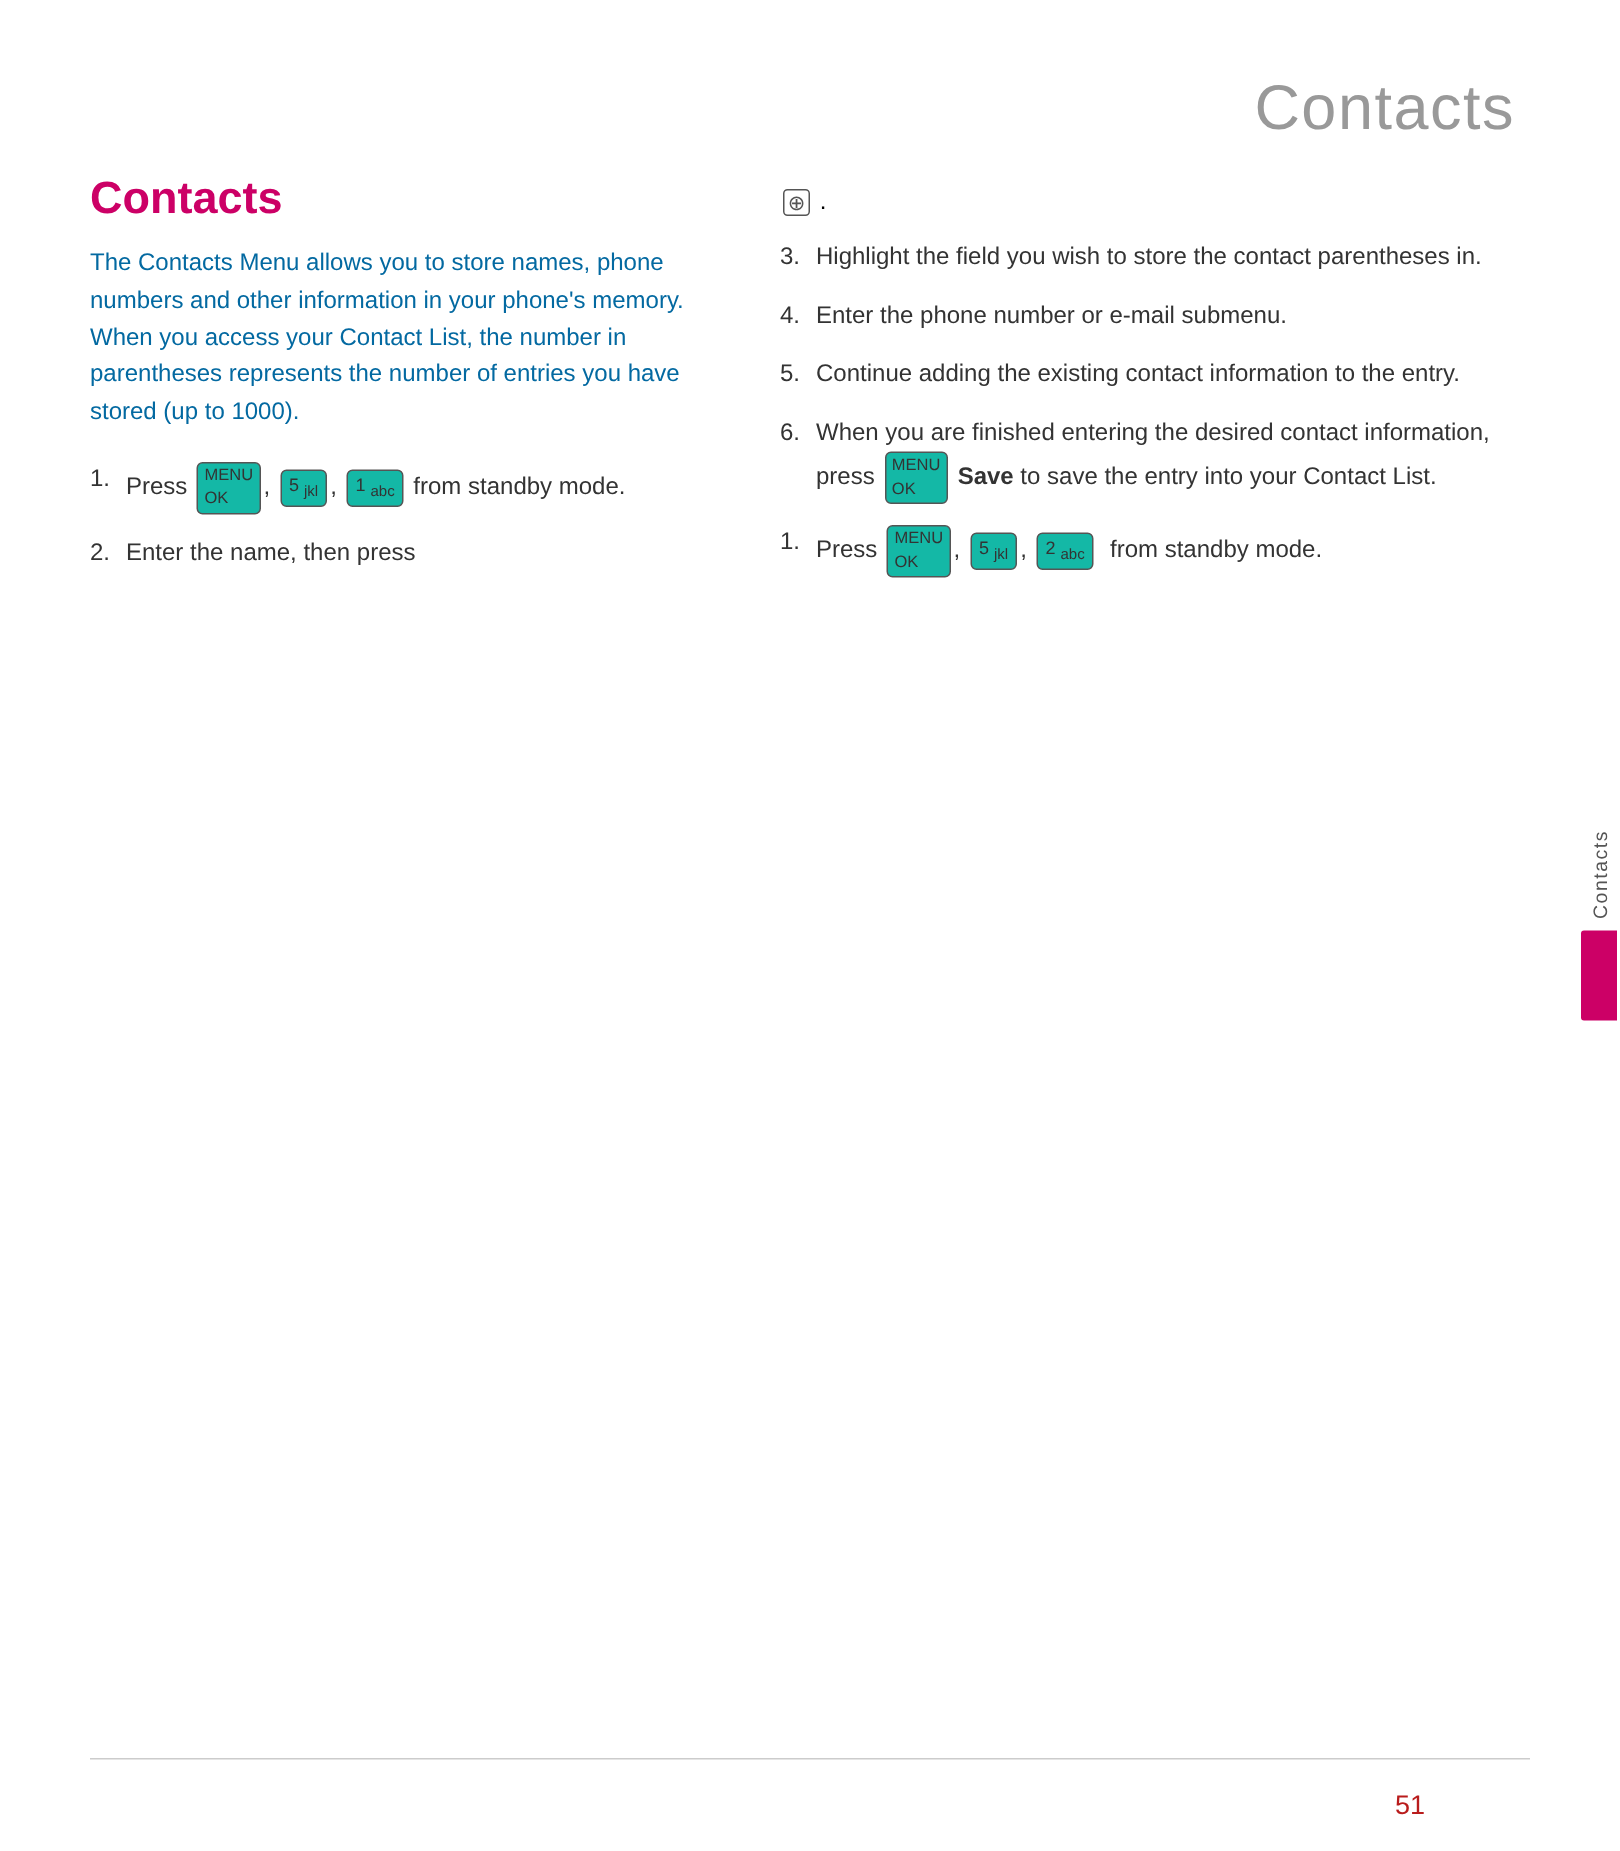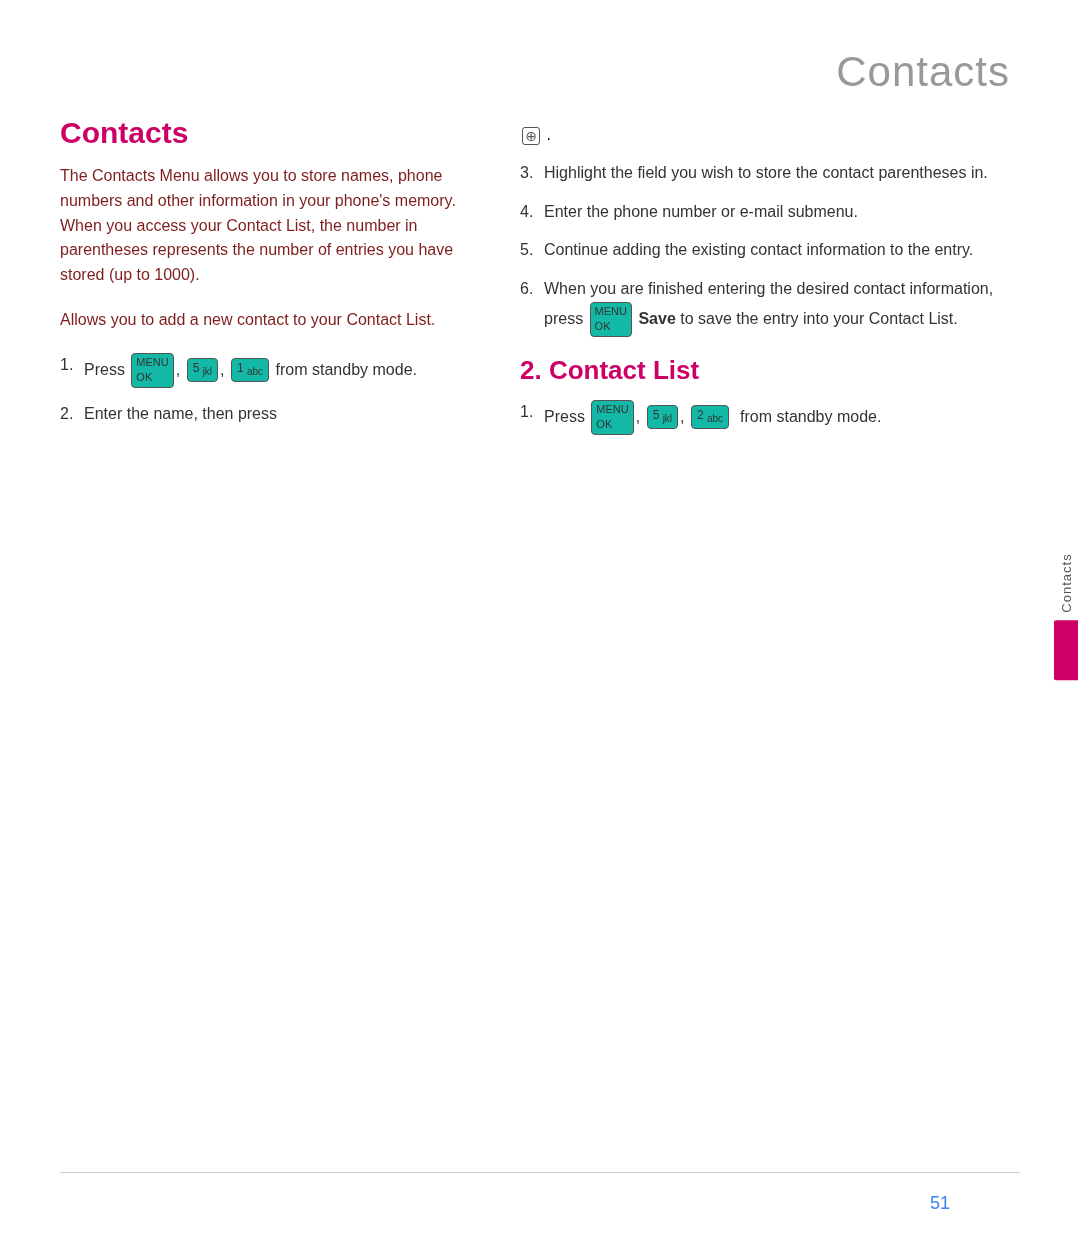--- a/index.html
+++ b/index.html
@@ -83,21 +83,21 @@
     
     .section-heading {
       color: #cc0066;
       font-size: 30px;
       font-weight: bold;
       margin-bottom: 14px;
     }
 
     .body-text {
       font-size: 16px;
-      color: #7f1d1d;
+      color: #0369a1;
       line-height: 1.55;
       margin-bottom: 20px;
     }
 
     
     .note-box {
       background: #e8e8e8;
       border-radius: 4px;
       padding: 14px 16px;
       margin-bottom: 22px;
@@ -176,21 +176,21 @@
     .page-footer {
       display: flex;
       justify-content: flex-end;
       padding: 20px 70px 20px 0;
       border-top: 1.5px solid #ccc;
       margin: 10px 60px 0 60px;
     }
 
     .page-number {
       font-size: 18px;
-      color: #3b82f6;
+      color: #b91c1c;
     }
 
     .bold-text {
       font-weight: bold;
     }
 
     .step-number {
       min-width: 20px;
     }
   </style>
@@ -208,21 +208,20 @@
 
   <div class="content-area">
 
     <div class="left-column">
 
       <h2 class="section-heading">Contacts</h2>
 
       <p class="body-text">The Contacts Menu allows you to store names, phone numbers and other information in your phone's memory. When you access your Contact List, the number in parentheses represents the number of entries you have stored (up to 1000).</p>
 
 
-      <p class="body-text">Allows you to add a new contact to your Contact List.</p>
 
 
       <div class="step">
         <span class="step-number">1.</span>
         <span class="step-text">
           Press <span class="key-btn key-btn-menu">MENU<br>OK</span>,
           <span class="key-btn">5 <sub>jkl</sub></span>,
           <span class="key-btn">1 <sub>abc</sub></span>
           from standby mode.
         </span>
@@ -260,21 +259,20 @@
       <div class="step">
         <span class="step-number">6.</span>
         <span class="step-text">
           When you are finished entering the desired contact information, press
           <span class="key-btn key-btn-menu">MENU<br>OK</span>
           <span class="bold-text">Save</span>
           to save the entry into your Contact List.
         </span>
       </div>
 
-      <h3 class="section-heading" style="font-size:26px; margin-top: 18px;">2. Contact List</h3>
 
 
       <div class="step">
         <span class="step-number">1.</span>
         <span class="step-text">
           Press <span class="key-btn key-btn-menu">MENU<br>OK</span>,
           <span class="key-btn">5 <sub>jkl</sub></span>,
           <span class="key-btn">2 <sub>abc</sub></span>
           &nbsp;from standby mode.
         </span>

